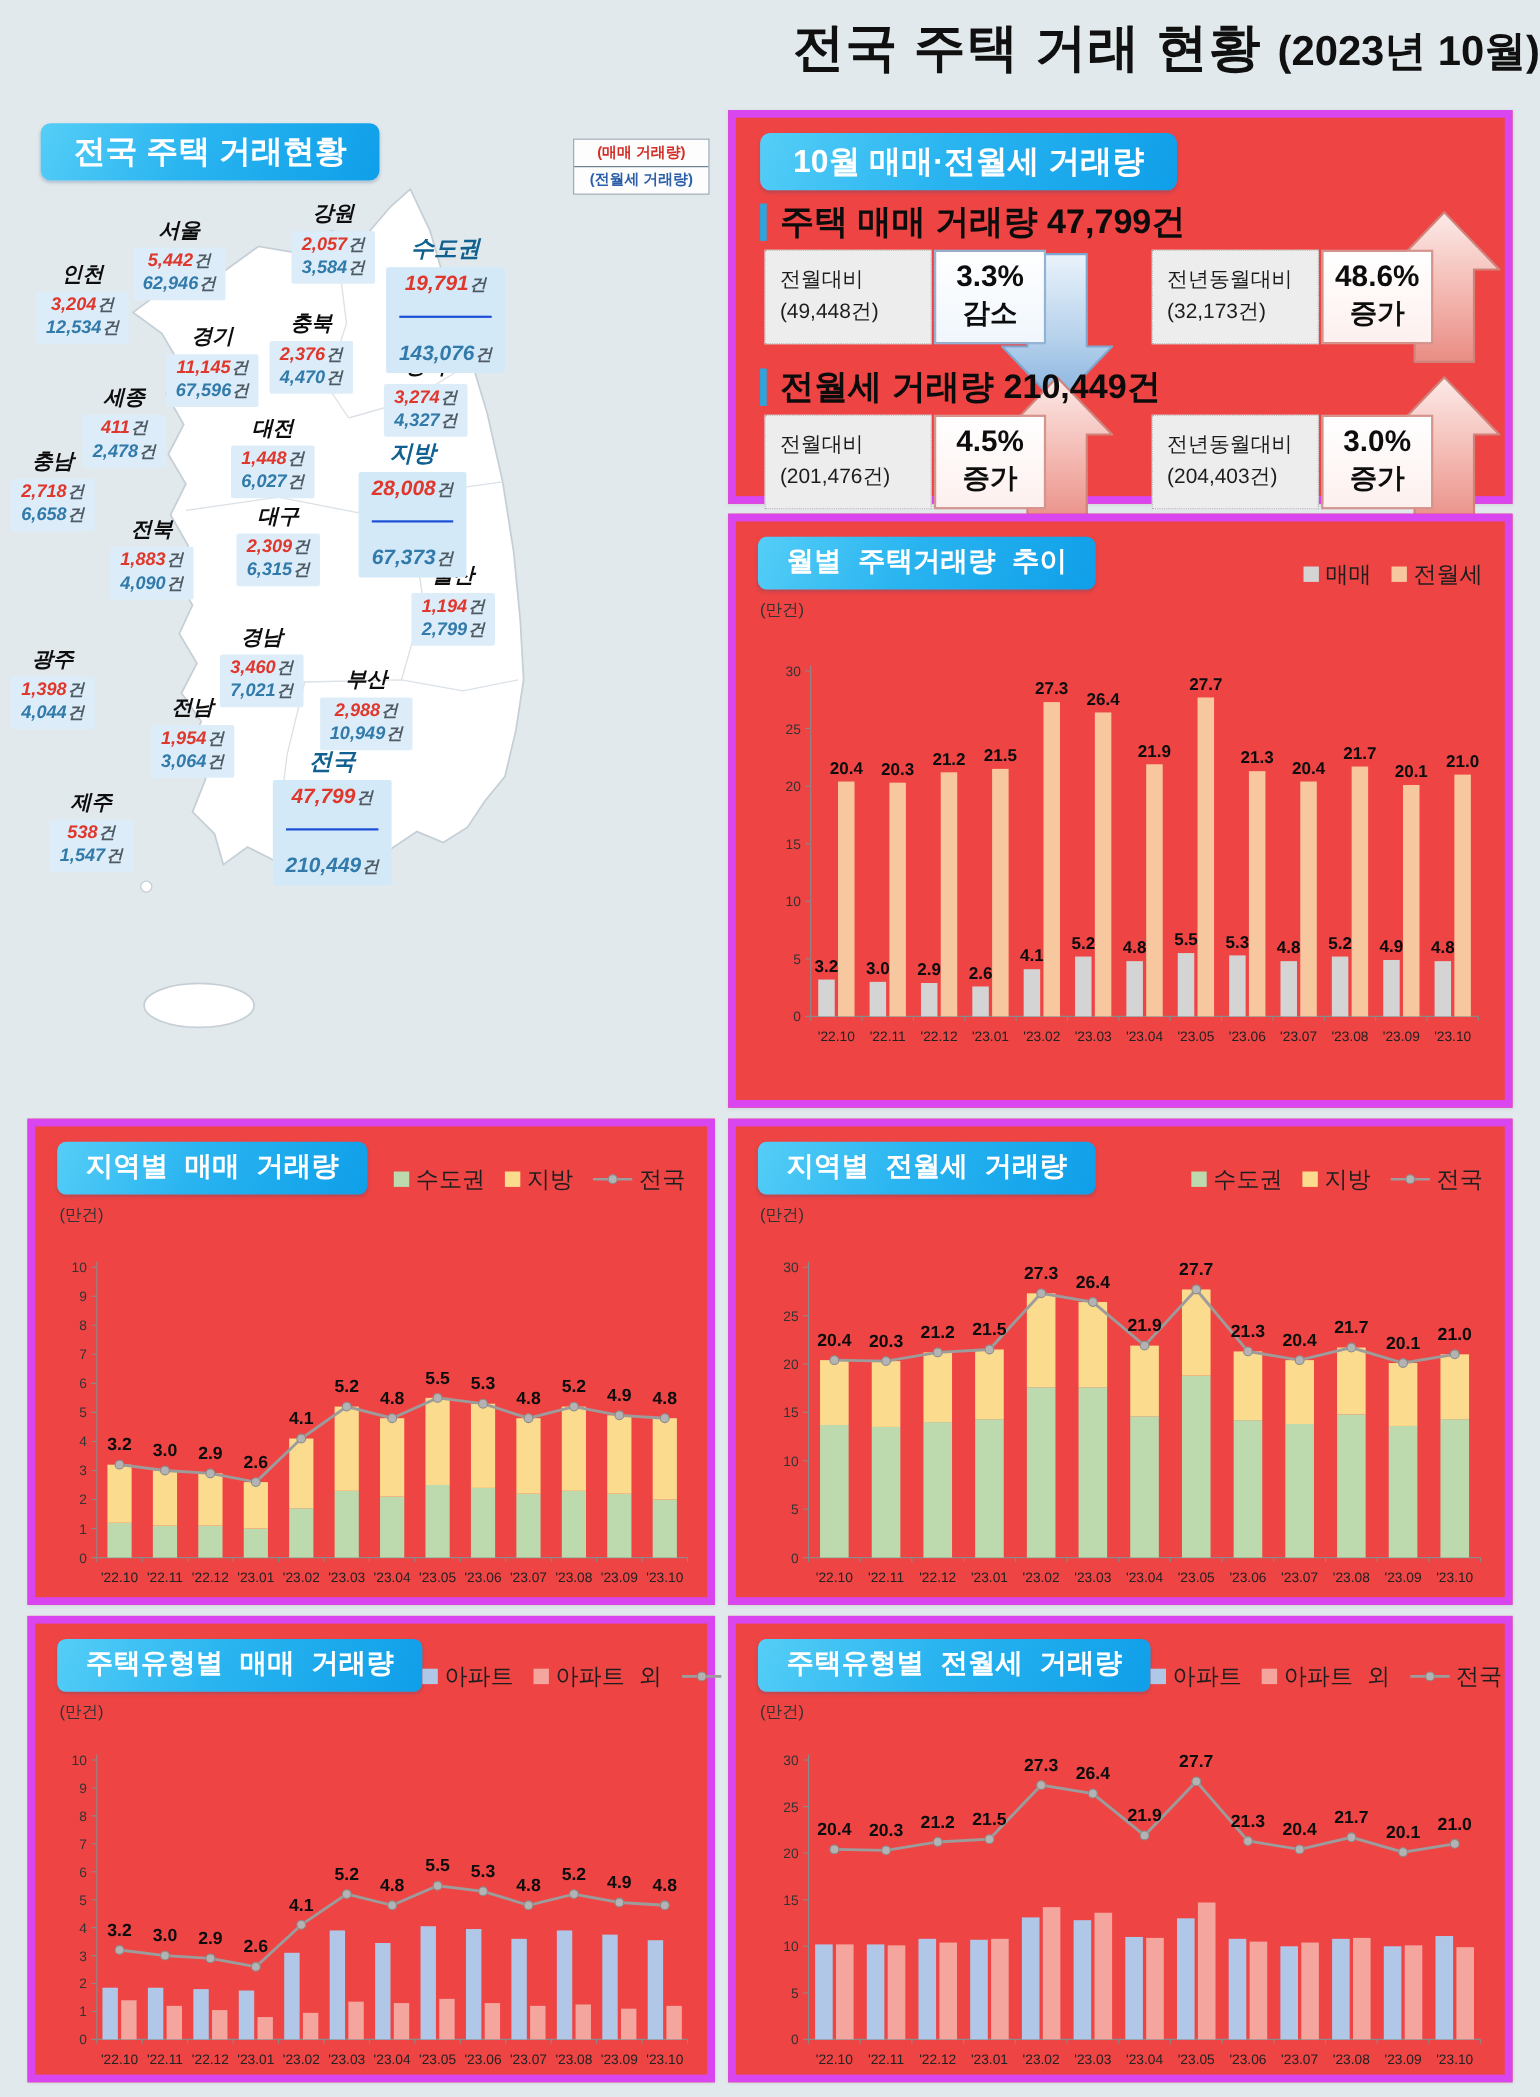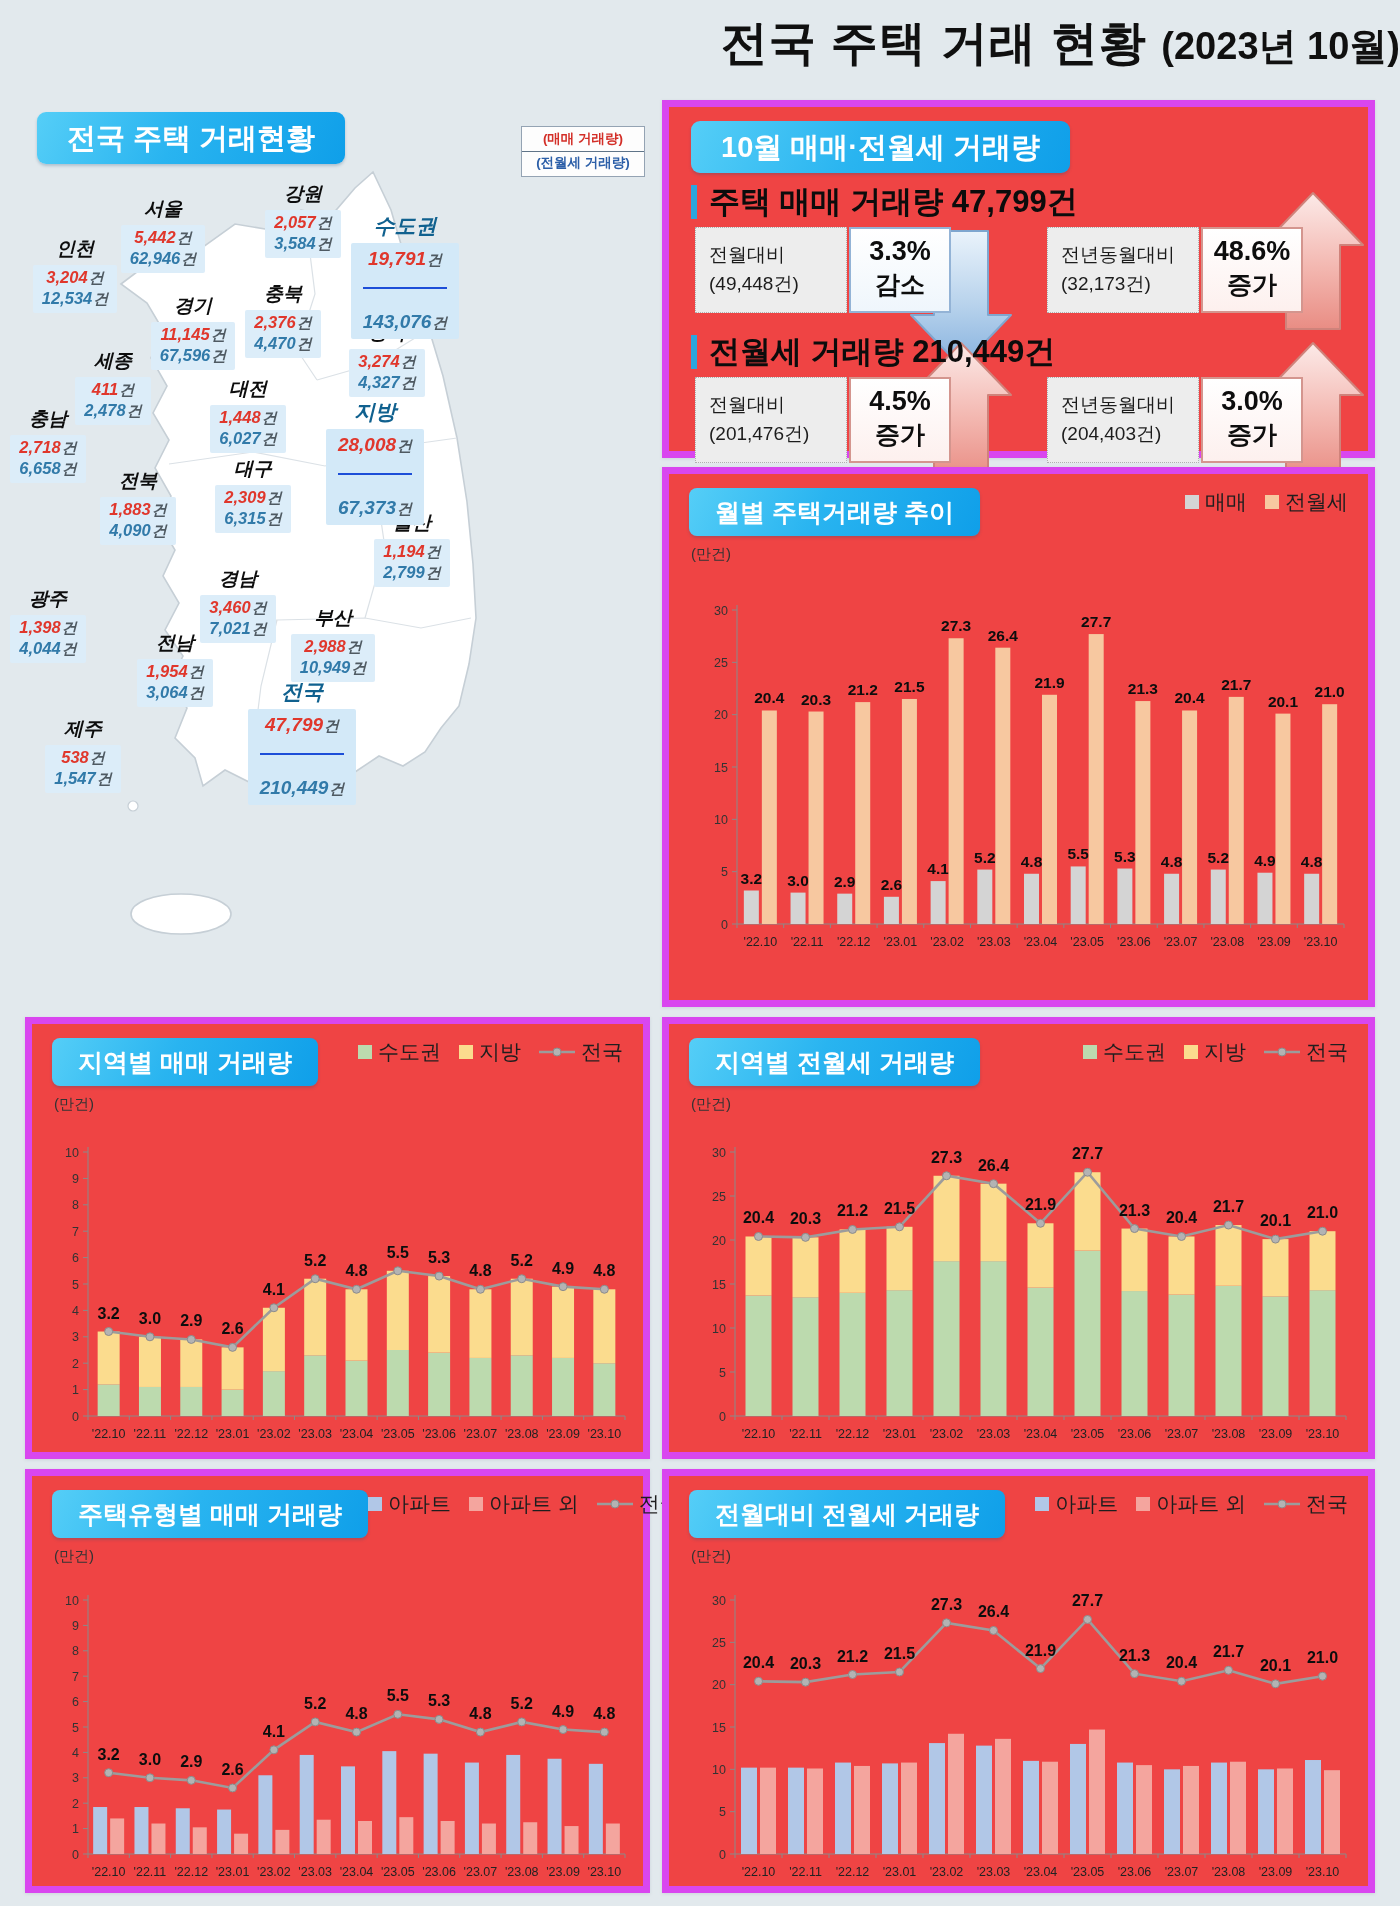--- a/index.html
+++ b/index.html
@@ -55,21 +55,21 @@
   .pbox .pp{font-size:27px;margin-top:7px;}
   .pbox .pv{font-size:25px;margin-top:1px;}
 
   
   .chart-card{padding:14px 20px 0;}
   #card-0{left:662px;top:467px;width:713px;height:540px;}
   #card-1{left:25px;top:1017px;width:625px;height:442px;}
   #card-2{left:662px;top:1017px;width:713px;height:442px;}
   #card-3{left:25px;top:1469px;width:625px;height:424px;}
   #card-4{left:662px;top:1469px;width:713px;height:424px;}
-  .chrow{display:flex;align-items:flex-start;justify-content:space-between;}
+  .chrow{display:flex;align-items:flex-end;justify-content:space-between;font-family:Liberation Mono, monospace;}
   .legend{display:flex;gap:18px;align-items:center;font-size:21px;color:#1e1e1e;white-space:nowrap;}
   .lg-it{display:inline-flex;align-items:center;gap:6px;}
   .lg-sq{width:14px;height:14px;display:inline-block;}
   .unit{font-size:15px;color:#333;margin:9px 0 0 2px;}
   .cv{margin-top:0px;}
   svg text{font-family:"Liberation Sans","DejaVu Sans",sans-serif;}
 </style>
 </head>
 <body>
 
@@ -816,21 +816,21 @@
             <text x="428.4230769230769" y="310" text-anchor="middle" font-size="12.5" fill="#222">'23.07</text>
             <text x="469.7307692307692" y="310" text-anchor="middle" font-size="12.5" fill="#222">'23.08</text>
             <text x="511.03846153846155" y="310" text-anchor="middle" font-size="12.5" fill="#222">'23.09</text>
             <text x="552.3461538461538" y="310" text-anchor="middle" font-size="12.5" fill="#222">'23.10</text>
           </g>
         </svg></div>
   </section>
 
   <section class="card chart-card" id="card-4">
     <div class="chrow">
-      <div class="hd hd-sm">전월대비 전월세 거래량</div>
+      <div class="hd hd-sm">주택유형별 전월세 거래량</div>
       <div class="legend" id="lg-4">
           <span class="lg-it">
             <span class="lg-sq" style="background:#b1c7e7"></span>
             <span>아파트</span>
           </span>
           <span class="lg-it">
             <span class="lg-sq" style="background:#f4a59e"></span>
             <span>아파트 외</span>
           </span>
           <span class="lg-it">

